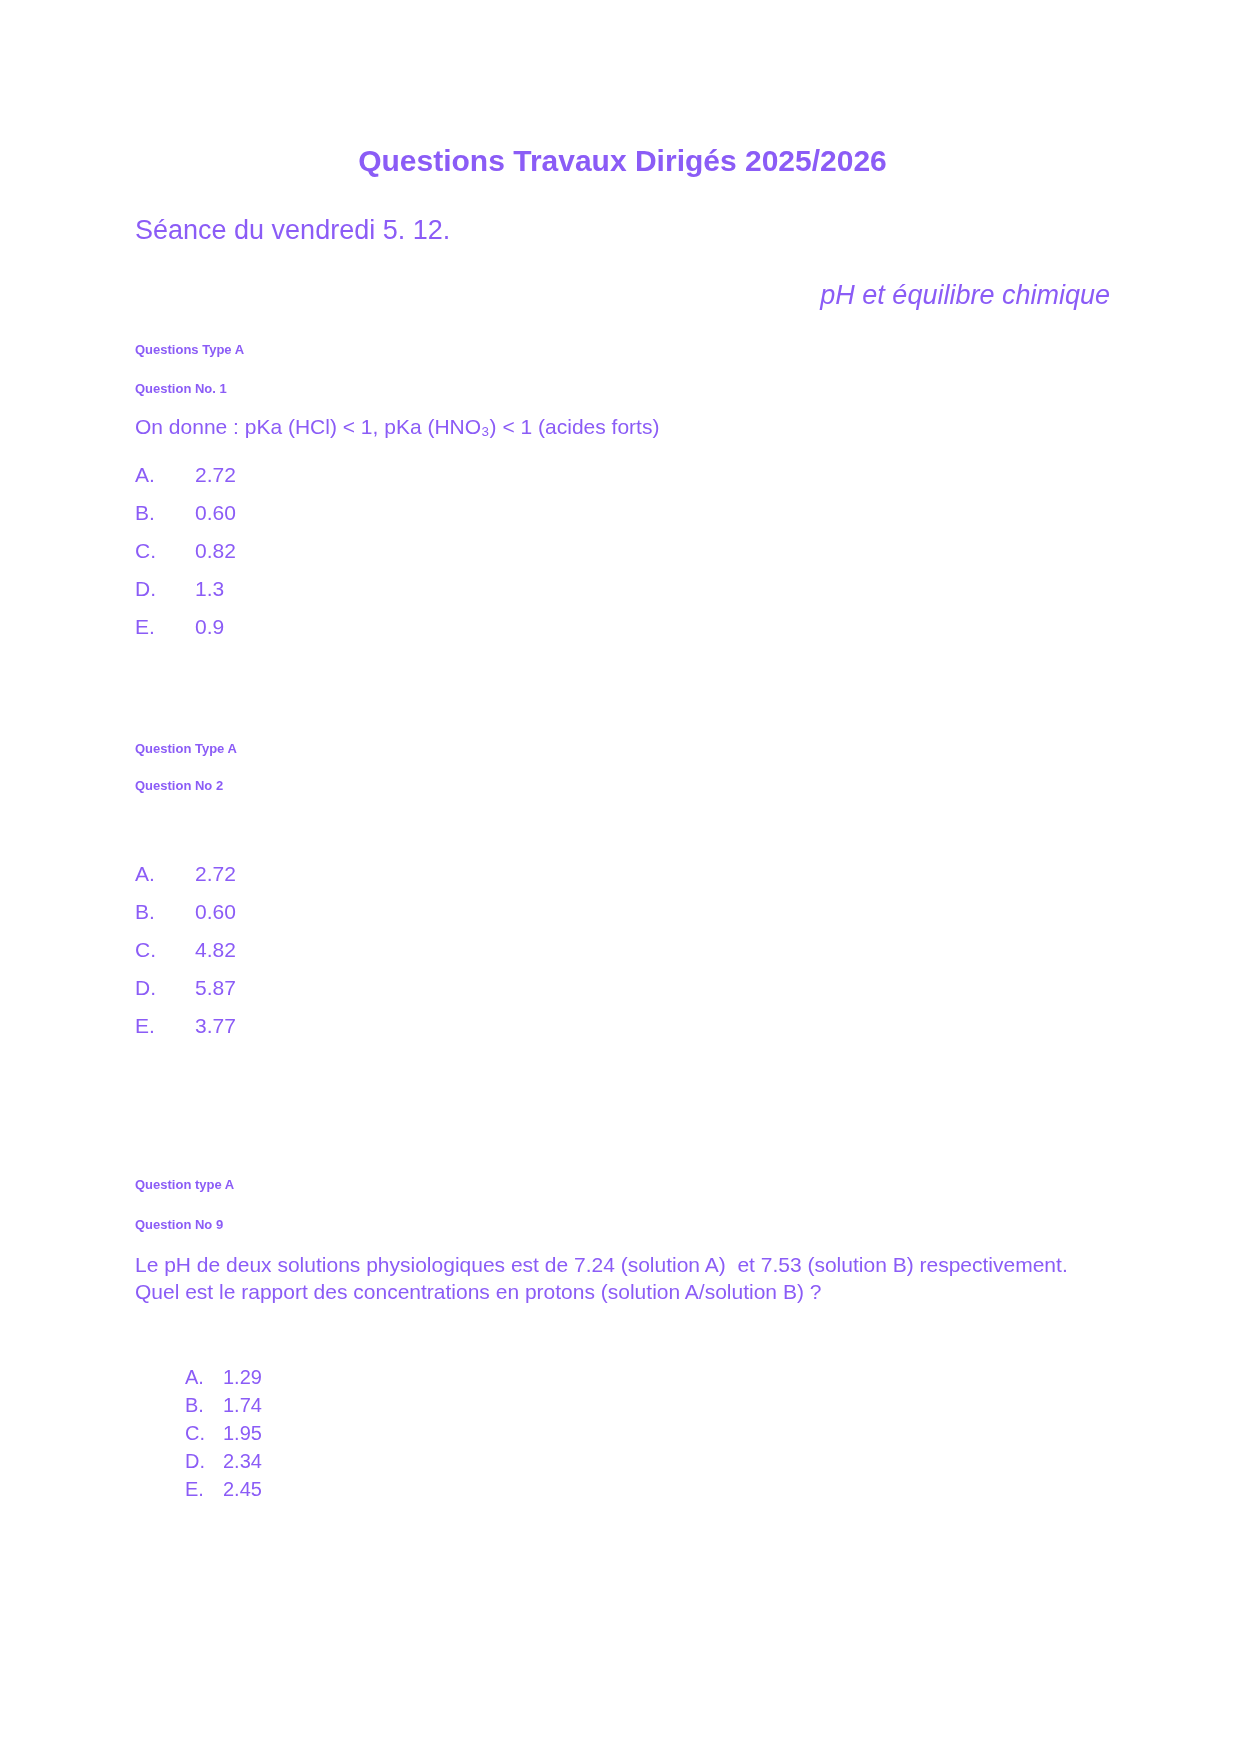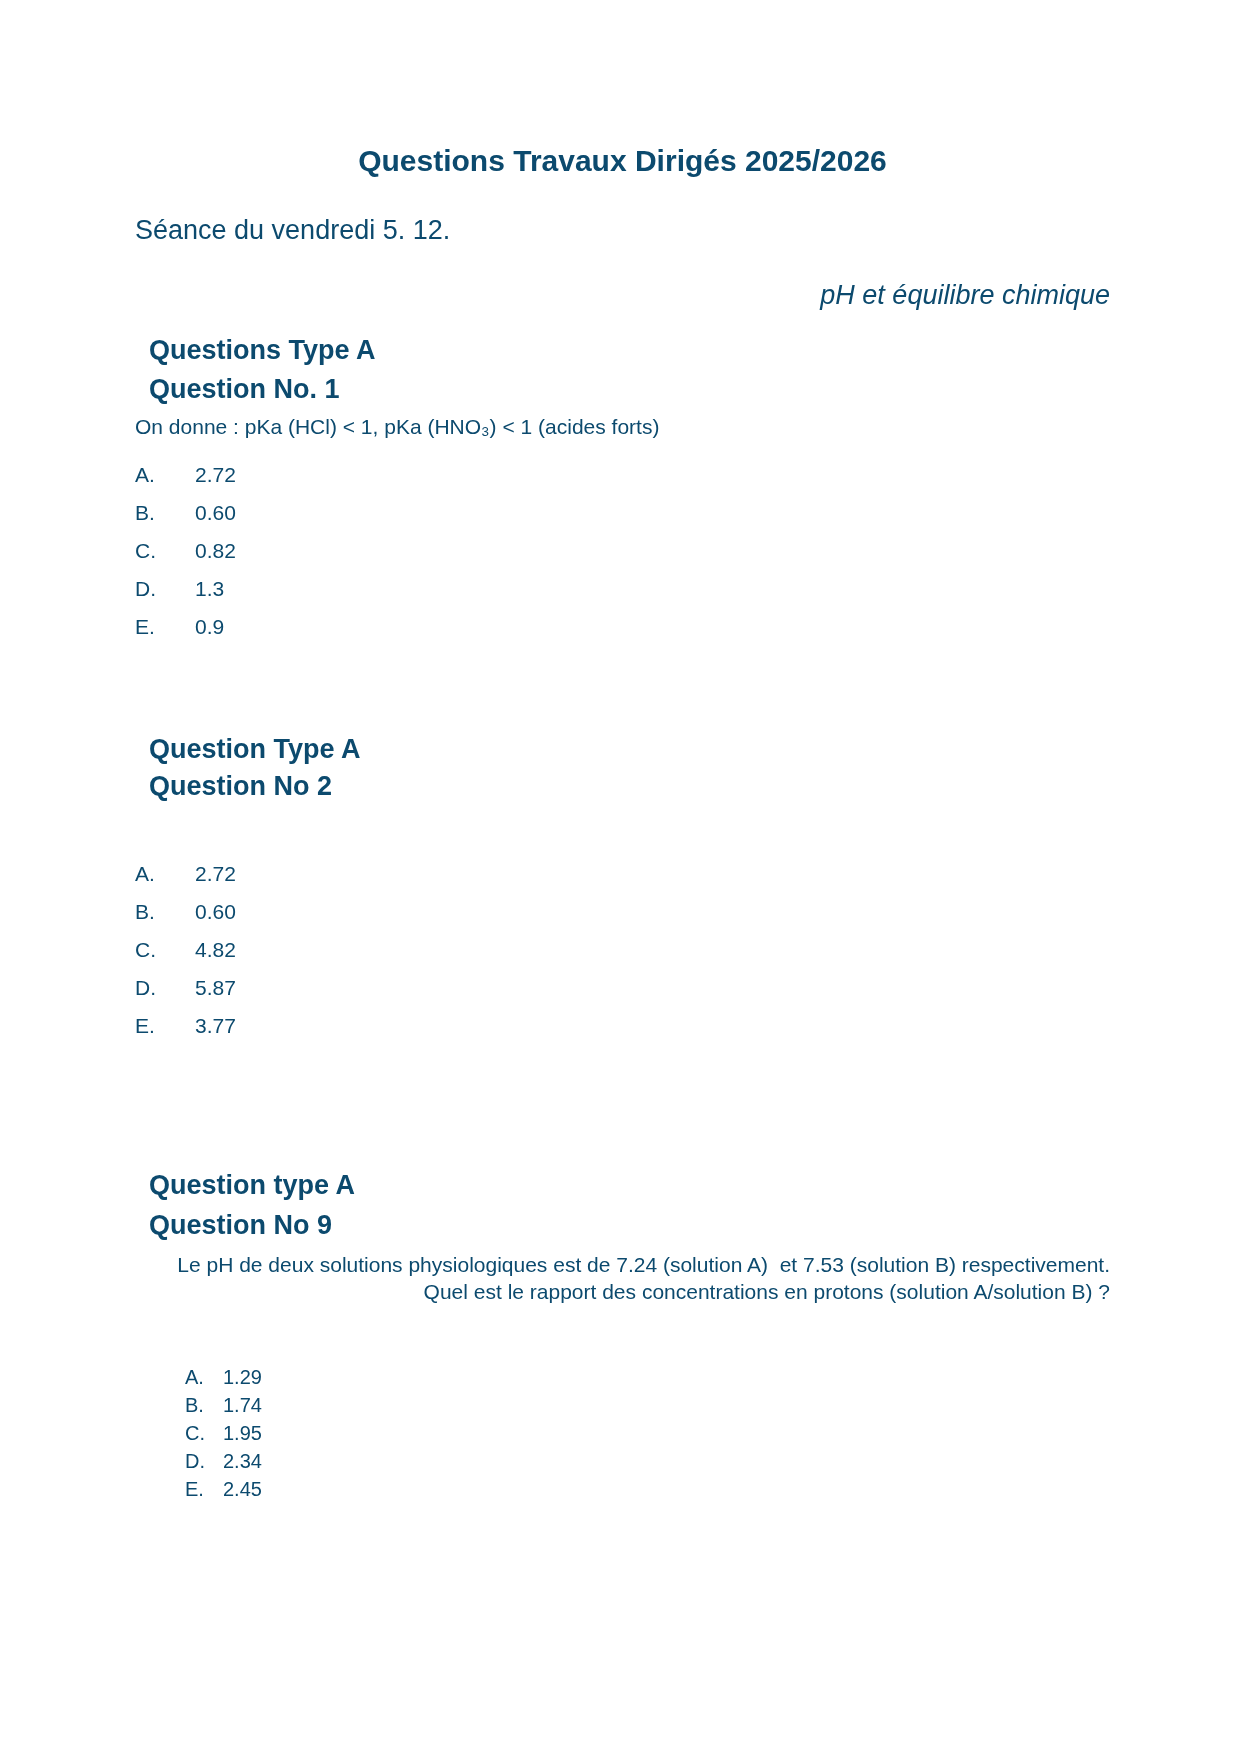--- a/index.html
+++ b/index.html
@@ -1,21 +1,21 @@
 <!DOCTYPE html>
 <html><head>
 <meta charset="utf-8">
 <style>
   html, body { margin: 0; padding: 0; background: #ffffff; }
   .page {
     position: relative;
     width: 1241px;
     height: 1754px;
     background: #ffffff;
-    color: #0c4a6e;
+    color: #8b5cf6;
     font-family: "Liberation Sans", "DejaVu Sans", sans-serif;
     box-sizing: border-box;
     padding: 0 131px 17px 135px;
     overflow: hidden;
   }
   .title {
     margin-top: 142px;
     font-size: 30px;
     line-height: 38px;
     font-weight: bold;
@@ -31,36 +31,34 @@
   }
   .topic {
     margin-top: 31px;
     font-size: 27px;
     line-height: 34px;
     font-style: italic;
     text-align: right;
     white-space: pre;
   }
   .h {
-    font-size: 27px;
+    font-size: 13px;
     line-height: 26px;
     font-weight: bold;
     white-space: pre;
-    margin-left: 14px;
   }
   .bl {
     font-size: 21px;
     line-height: 26px;
     white-space: pre;
   }
   .bl2 {
     font-size: 21px;
     line-height: 27px;
     white-space: pre;
-    text-align: right;
   }
   .opts { margin-top: 0; }
   .opt {
     display: flex;
     font-size: 21px;
     line-height: 26px;
     margin-bottom: 12px;
     white-space: pre;
   }
   .opt .letter { width: 60px; flex: 0 0 auto; }

